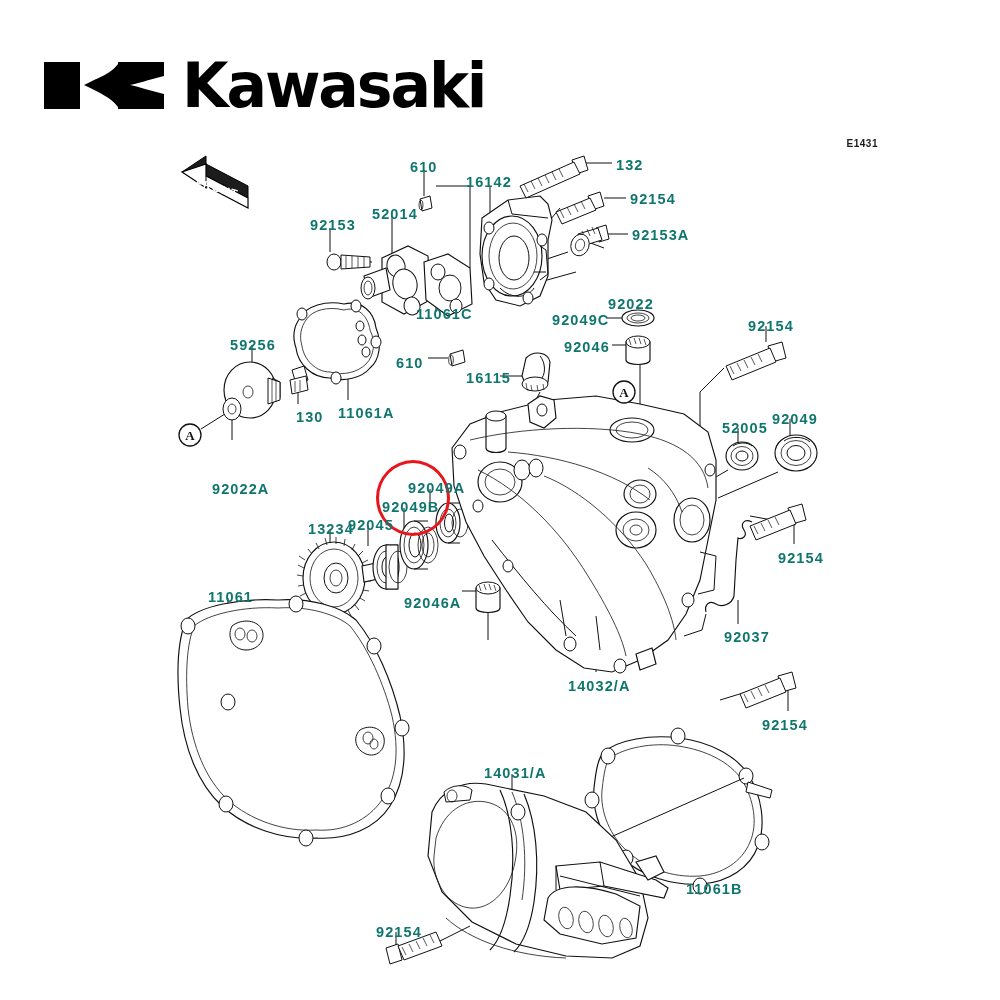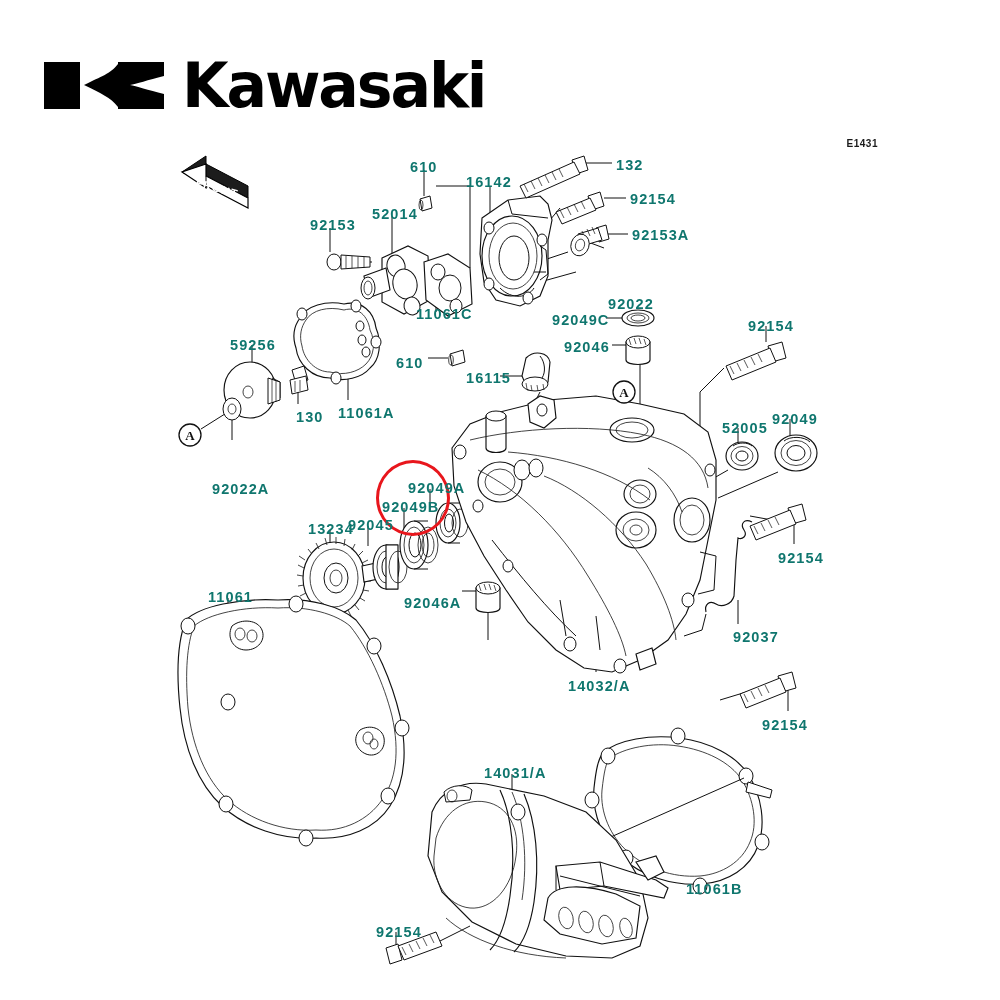--- a/index.html
+++ b/index.html
@@ -577,20 +577,20 @@
       <div class="lbl" style="left: 722px; top: 421px;">52005</div>
       <div class="lbl" style="left: 772px; top: 412px;">92049</div>
       <div class="lbl" style="left: 778px; top: 551px;">92154</div>
       <div class="lbl" style="left: 408px; top: 481px;">92049A</div>
       <div class="lbl" style="left: 382px; top: 500px;">92049B</div>
       <div class="lbl" style="left: 348px; top: 518px;">92045</div>
       <div class="lbl" style="left: 308px; top: 522px;">13234</div>
       <div class="lbl" style="left: 404px; top: 596px;">92046A</div>
       <div class="lbl" style="left: 208px; top: 590px;">11061</div>
       <div class="lbl" style="left: 568px; top: 679px;">14032/A</div>
-      <div class="lbl" style="left: 724px; top: 630px; margin-left: 9px;">92037</div>
+      <div class="lbl" style="left: 724px; top: 630px;">92037</div>
       <div class="lbl" style="left: 762px; top: 718px;">92154</div>
       <div class="lbl" style="left: 484px; top: 766px;">14031/A</div>
       <div class="lbl" style="left: 686px; top: 882px;">11061B</div>
       <div class="lbl" style="left: 376px; top: 925px;">92154</div>
     </div>
 
 </div>
 
 </body></html>

